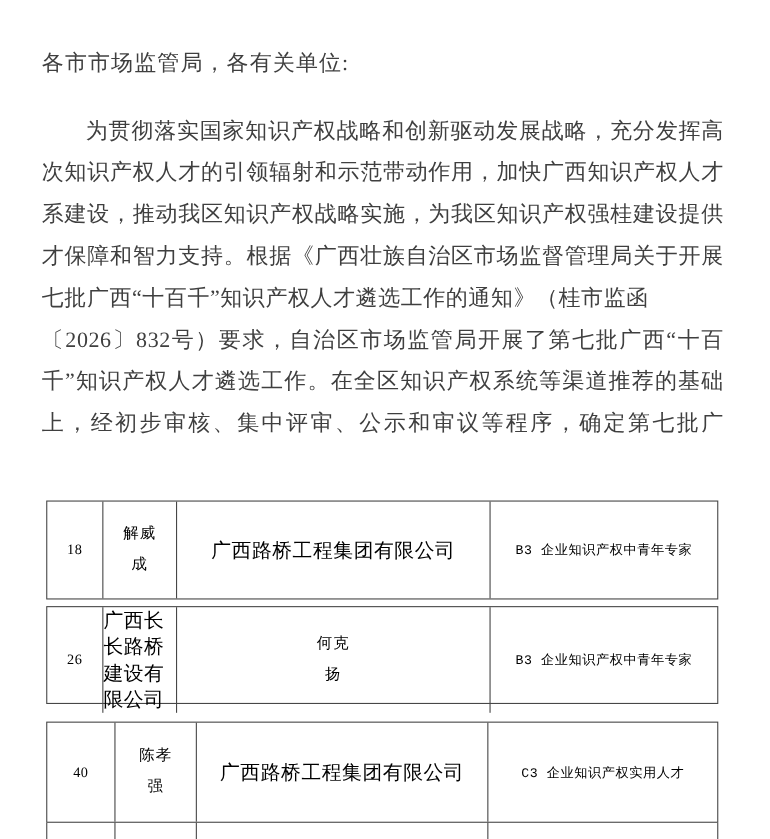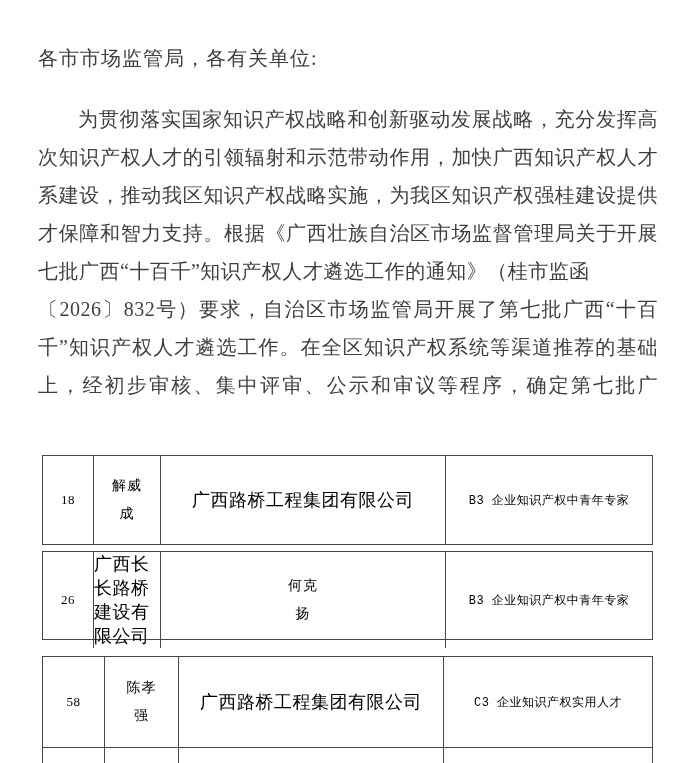--- a/index.html
+++ b/index.html
@@ -93,21 +93,21 @@
     <div class="cell no">26</div>
     <div class="cell company">广西长长路桥建设有限公司</div>
     <div class="cell name">
       <span>何克</span>
       <span>扬</span>
     </div>
     <div class="cell category">B3 企业知识产权中青年专家</div>
   </div>
 
   <div class="tfrag f2 frag-c">
-    <div class="cell no">58</div>
+    <div class="cell no">40</div>
     <div class="cell name">
       <span>陈孝</span>
       <span>强</span>
     </div>
     <div class="cell company">广西路桥工程集团有限公司</div>
     <div class="cell category">C3 企业知识产权实用人才</div>
   </div>
 
   <div class="stub">
     <div></div>

